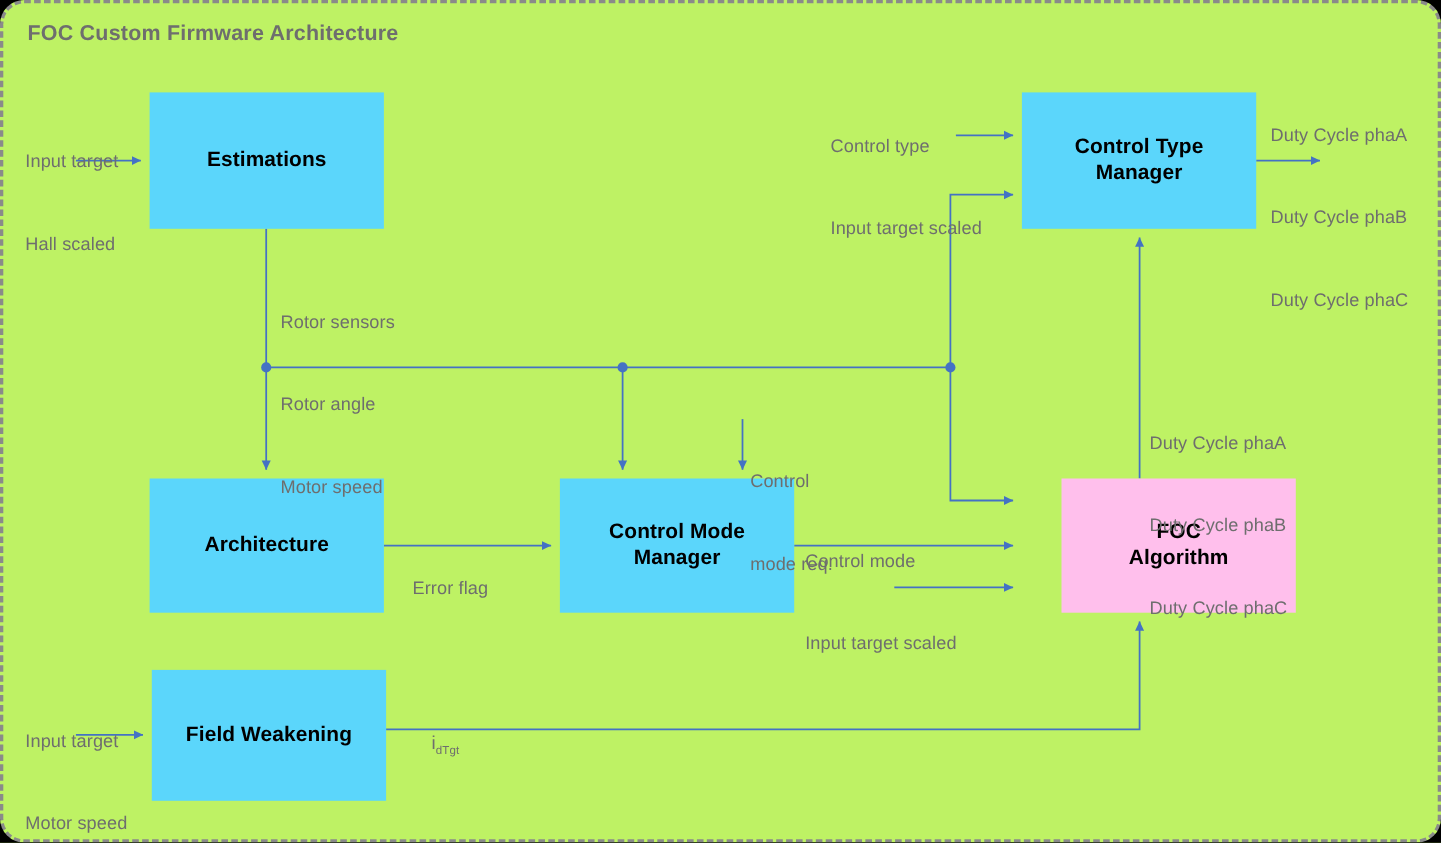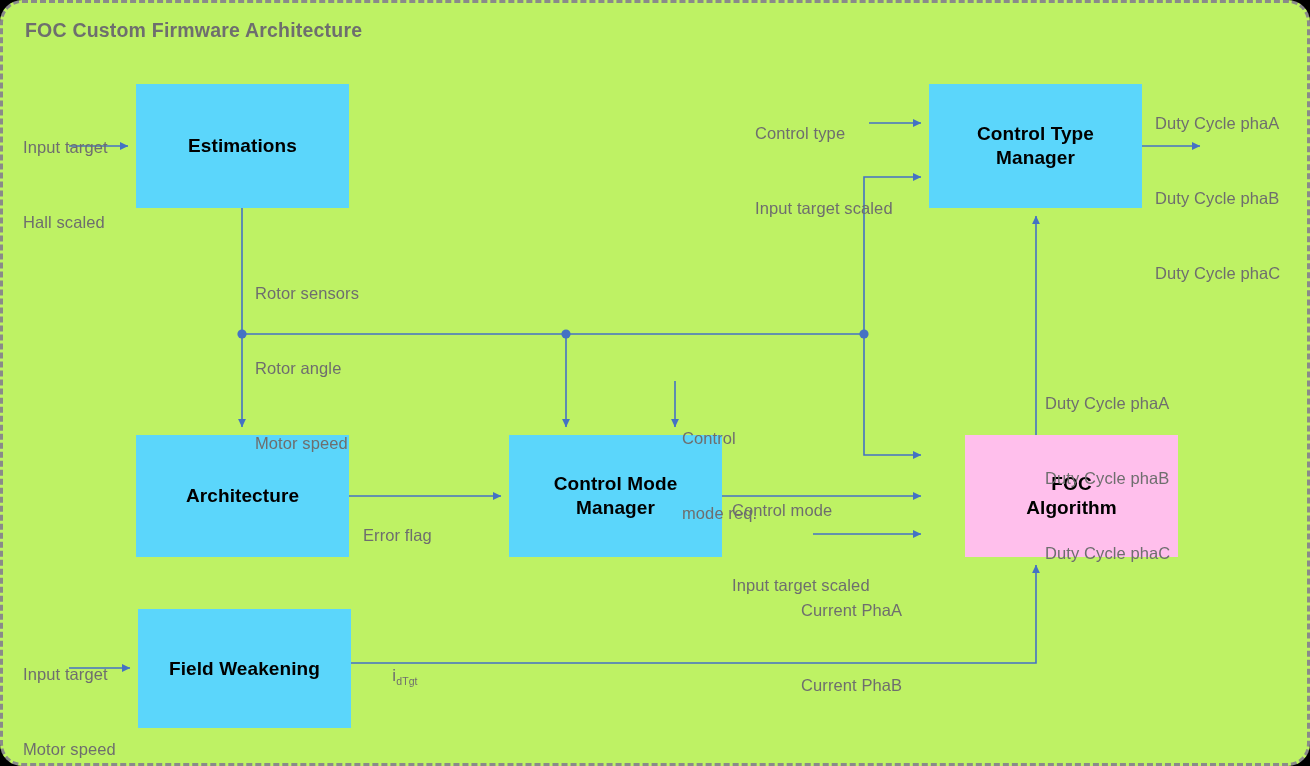--- a/index.html
+++ b/index.html
@@ -126,33 +126,29 @@
     <span class="nl">Duty Cycle phaA</span>
     <span class="nl">Duty Cycle phaB</span>
     <span class="nl">Duty Cycle phaC</span>
   </div>
 
   <div class="lbl" style="left:679px;top:373px;">
     <span class="nl">Control</span>
     <span class="nl">mode req.</span>
   </div>
 
-  <div class="lbl" style="left:360px;top:470px;">
+  <div class="lbl" style="left:372px;top:470px;">
     <span class="nl">Error flag</span>
   </div>
 
   <div class="lbl" style="left:729px;top:445px;">
     <span class="nl">Control mode</span>
     <span class="nl">Input target scaled</span>
   </div>
 
-  <div class="lbl" style="left:798px;top:545px;">
-    <span class="nl">Current PhaA</span>
-    <span class="nl">Current PhaB</span>
-  </div>
 
   <div class="lbl" style="left:20px;top:609px;">
     <span class="nl">Input target</span>
     <span class="nl">Motor speed</span>
   </div>
 
   <div class="lbl" style="left:370px;top:635px;font-size:17px;">
     <span>i</span><sub>dTgt</sub>
   </div>
 

